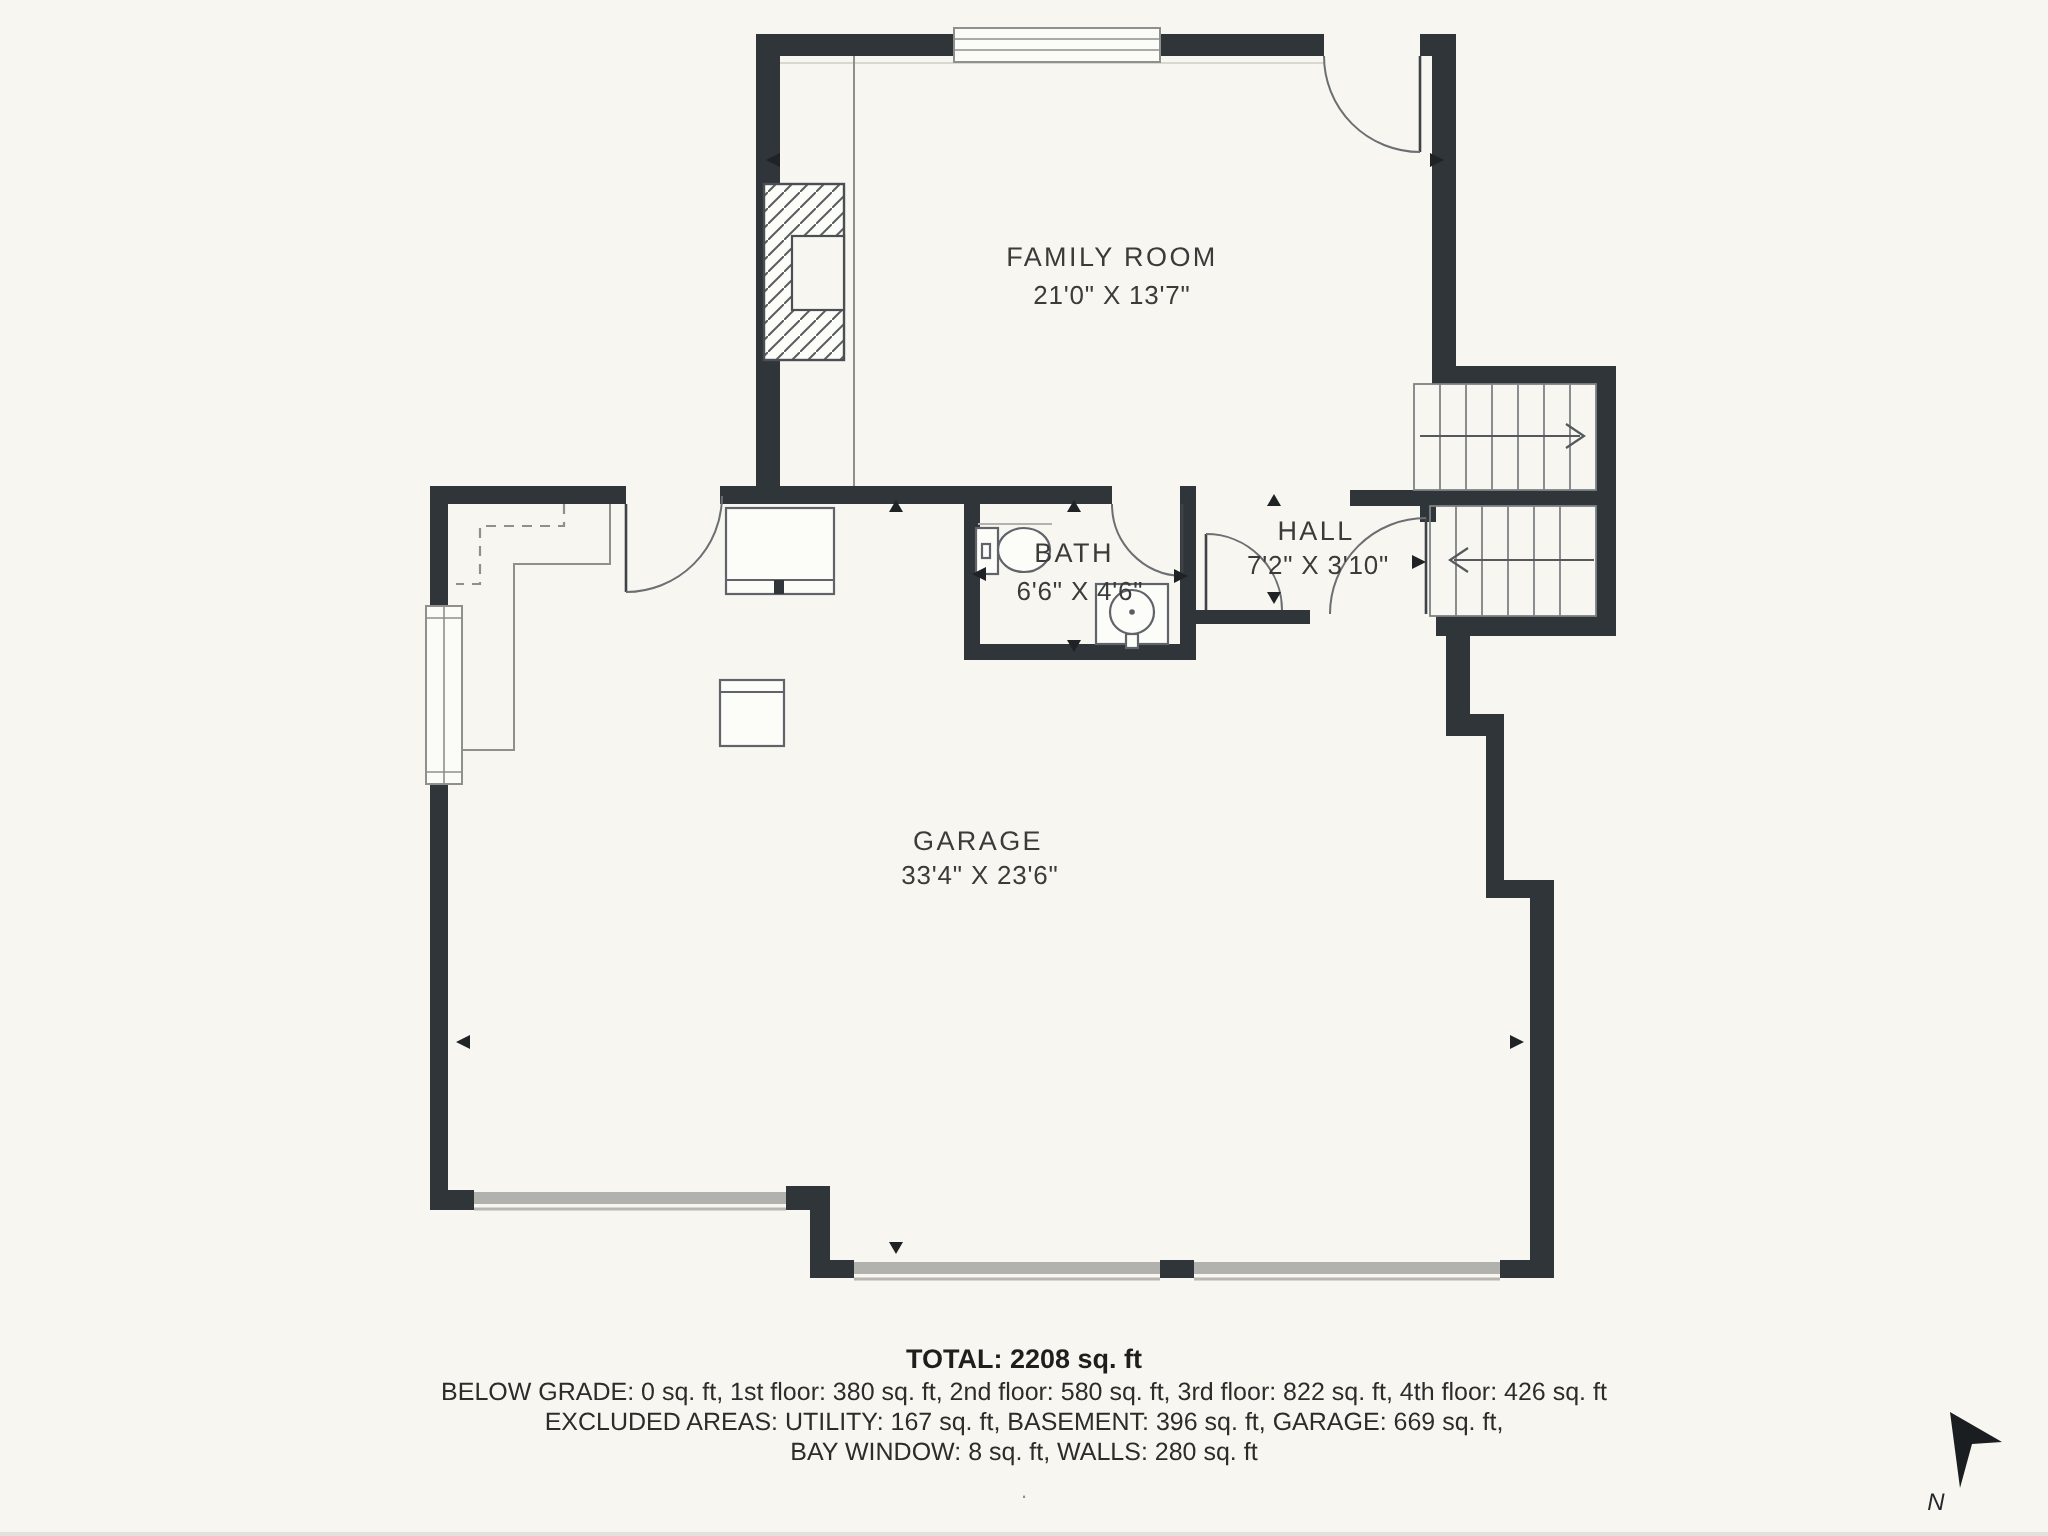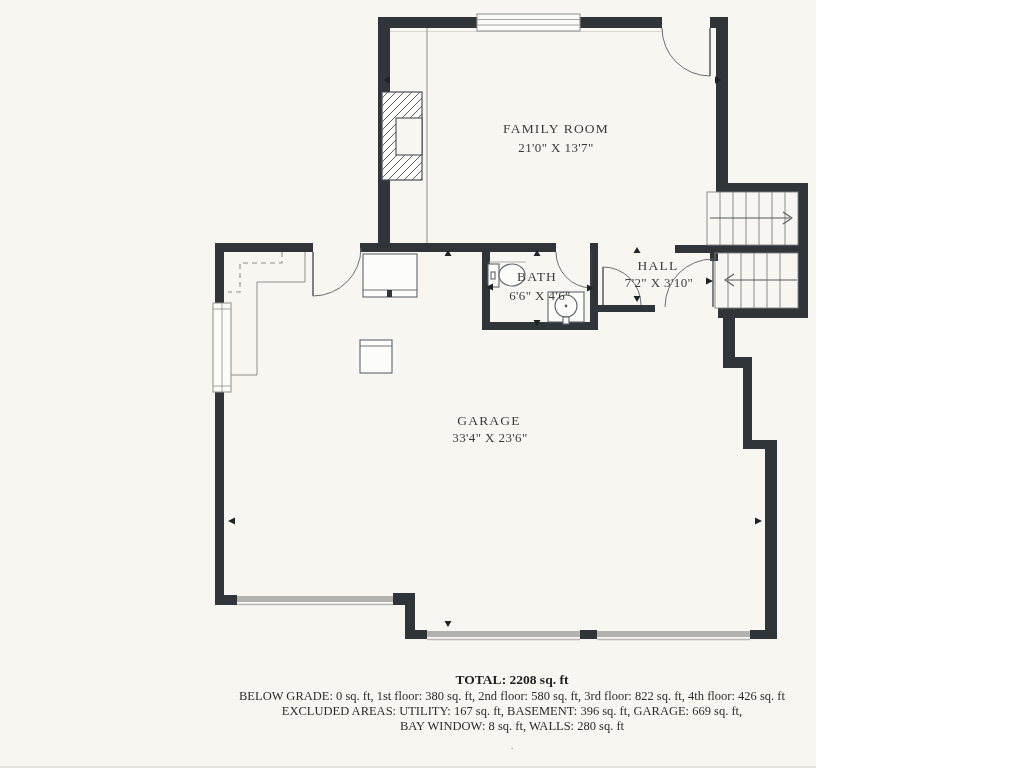--- a/index.html
+++ b/index.html
@@ -1,21 +1,21 @@
 <!DOCTYPE html>
 <html><head>
 <meta charset="utf-8">
 <style>
   html,body{margin:0;padding:0;}
   .canvas{
     position:relative;
-    width:816px;height:768px;
+    width:1024px;height:768px;
     background:#f7f6f1;
     overflow:hidden;
-    font-family:Liberation Serif, serif;
+    font-family:Liberation Sans, sans-serif;
   }
   svg{position:absolute;left:0;top:0;}
   .wall{fill:#30353a;}
   .thinline{stroke:#8f8f8c;stroke-width:1;fill:none;}
   .faintline{stroke:#d8d7d1;stroke-width:1;fill:none;}
   .dashline{stroke:#8f8f8c;stroke-width:1.1;fill:none;stroke-dasharray:5 4;}
   .fixture{fill:#fcfcf9;stroke:#60646a;stroke-width:1.1;}
   .tread{stroke:#7e8285;stroke-width:0.9;fill:none;}
   .stair-arrow{stroke:#55595c;stroke-width:1.1;fill:none;}
   .doorleaf{stroke:#3f4347;stroke-width:1.3;fill:none;}

